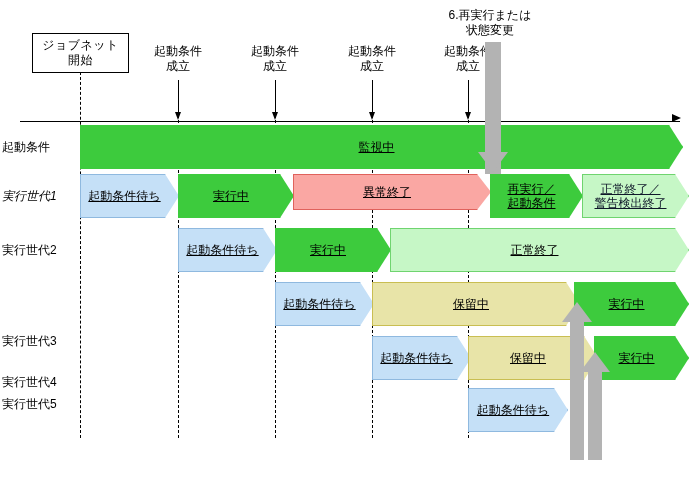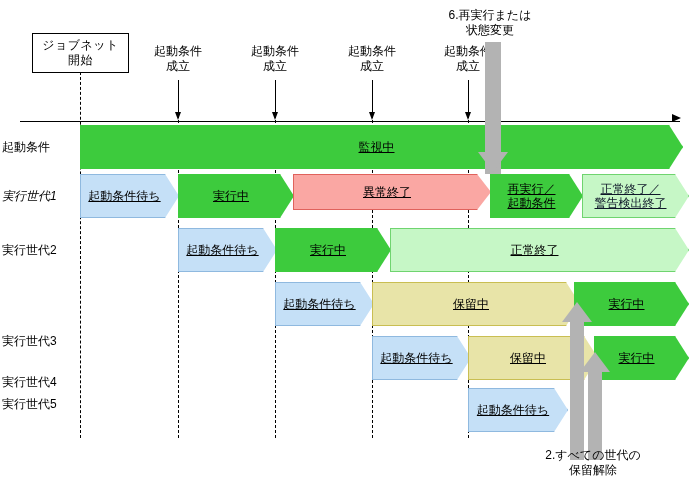--- a/index.html
+++ b/index.html
@@ -159,16 +159,14 @@
   <div class="garrow-down" style="left:478px;top:152px;"></div>
 
   <div class="garrow-shaft" style="left:570px;top:320px;width:14px;height:140px;"></div>
   <div class="garrow-up" style="left:562px;top:302px;"></div>
 
   <div class="garrow-shaft" style="left:588px;top:370px;width:14px;height:90px;"></div>
   <div class="garrow-up" style="left:580px;top:352px;"></div>
 
   <div class="anno" style="left:410px;top:8px;width:160px;">6.再実行または
 状態変更</div>
-  <div class="anno" style="left:508px;top:448px;width:170px;">2.すべての世代の
-保留解除</div>
 
 </div>
 
 </body></html>

